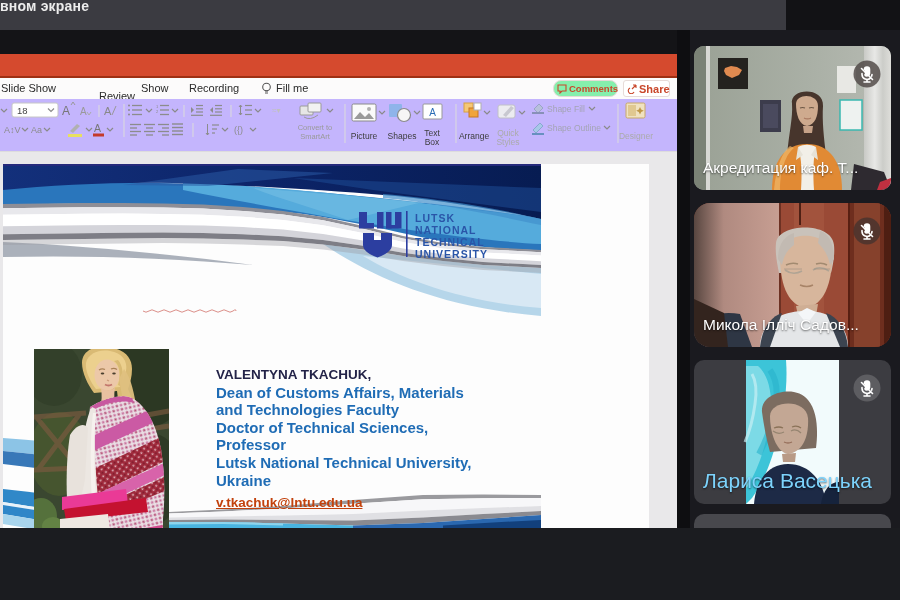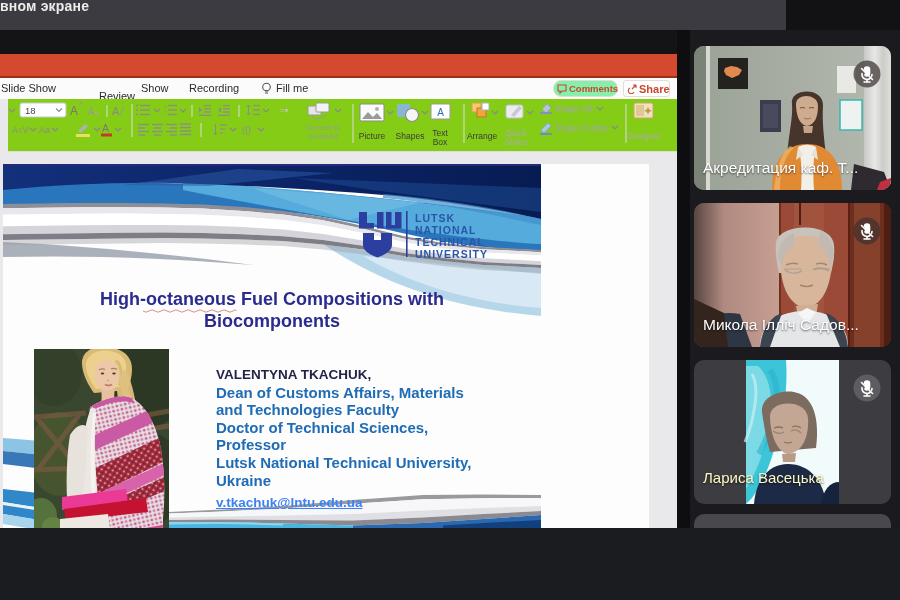--- a/index.html
+++ b/index.html
@@ -40,21 +40,21 @@
 
     <div class="abs" style="left:623px;top:2px;width:45px;height:15px;border:1px solid #e6dbd8;border-radius:3px;background:#fff;">
       <svg class="abs" style="left:3px;top:3px;" width="10" height="10" viewBox="0 0 10 10">
           <path d="M3,4 a3,3 0 1 0 4,4" fill="none" stroke="#c9472b" stroke-width="1.1"></path>
           <path d="M5,5 L9,1 M9,1 h-3 M9,1 v3" stroke="#c9472b" stroke-width="1.1" fill="none"></path>
         </svg>
       <span class="abs" style="left:15px;top:2px;color:#c9472b;font-size:11px;font-weight:bold;">Share</span>
     </div>
   </div>
 
-  <div class="abs" style="left:0;top:45px;width:761px;height:52px;background:#84cc16;border-bottom:1px solid #dddcdd;margin-left:8px;" id="toolbar">
+  <div class="abs" style="left:0;top:45px;width:761px;height:52px;background:#c4b5fd;border-bottom:1px solid #dddcdd;" id="toolbar">
   <svg width="677" height="52" viewBox="0 0 677 52" font-family="Liberation Sans,sans-serif">
     <defs>
       <g id="car">
             <path d="M0,0 l3,3 l3,-3" stroke="#8a8a8a" stroke-width="1.2" fill="none"></path>
           </g>
       <g id="lines4">
             <g stroke="#8c8c8c" stroke-width="1.4">
               <line x1="0" y1="0" x2="11" y2="0"></line>
               <line x1="0" y1="3.5" x2="11" y2="3.5"></line>
               <line x1="0" y1="7" x2="11" y2="7"></line>
@@ -320,32 +320,31 @@
       <g fill="#2a55a8" font-family="Liberation Sans,sans-serif" font-size="10.5" font-weight="bold" letter-spacing="1">
         <text x="412" y="58">LUTSK</text>
         <text x="412" y="70">NATIONAL</text>
         <text x="412" y="82">TECHNICAL</text>
         <text x="412" y="94">UNIVERSITY</text>
       </g>
 
       <path d="M140,147 q3,2.4 6,0 q3,-2.4 6,0 q3,2.4 6,0 q3,-2.4 6,0 q3,2.4 6,0 q3,-2.4 6,0 q3,2.4 6,0 q3,-2.4 6,0 q3,2.4 6,0 q3,-2.4 6,0 q3,2.4 6,0 q3,-2.4 6,0 q3,2.4 6,0 q3,-2.4 6,0 q3,2.4 6,0 q3,-2.4 3,0" stroke="#cf6a62" stroke-width="1" opacity=".75" fill="none"></path>
     </svg>
 
-    <div class="abs" style="left:0;top:125px;width:538px;text-align:center;color:#2b2b8e;font-size:18px;font-weight:bold;line-height:21.5px;">High-octaneous Fuel Compositions with<br>Biocomponents</div>
 
     <div class="abs" style="left:213px;top:185px;width:330px;font-size:15px;font-weight:bold;line-height:17.6px;color:#1f6cb5;margin-top:16px;">
       <span style="color:#232348;font-size:13.5px;">VALENTYNA TKACHUK,</span><br>
       Dean of Customs Affairs, Materials<br>
       and Technologies Faculty<br>
       Doctor of Technical Sciences,<br>
       Professor<br>
       Lutsk National Technical University,<br>
       Ukraine
     </div>
-    <div class="abs" style="left:213px;top:331px;font-size:13.5px;font-weight:bold;color:#3b82f6;text-decoration:underline;">v.tkachuk@lntu.edu.ua</div>
+    <div class="abs" style="left:213px;top:331px;font-size:13.5px;font-weight:bold;color:#c2410c;text-decoration:underline;">v.tkachuk@lntu.edu.ua</div>
 
     <div class="abs" style="left:31px;top:185px;width:135px;height:179px;overflow:hidden;">
       <svg width="135" height="181" viewBox="0 0 135 181">
         <defs>
           <pattern id="shawlp" width="6" height="6" patternUnits="userSpaceOnUse" patternTransform="rotate(32)">
             <rect width="6" height="6" fill="#e9dde3"></rect>
             <circle cx="1.5" cy="1.5" r="1.2" fill="#c86a9a"></circle>
             <circle cx="4.5" cy="4.5" r="1.2" fill="#b44c74"></circle>
           </pattern>
           <pattern id="shawlr" width="5" height="5" patternUnits="userSpaceOnUse" patternTransform="rotate(32)">
@@ -467,21 +466,21 @@
       <circle cx="14" cy="14" r="13.5" fill="rgba(84,76,74,.85)"></circle>
       <g stroke="#fff" stroke-width="1.6" fill="none" stroke-linecap="round">
         <path d="M11.5,9.5 a2.5,2.5 0 0 1 5,0 v4 a2.5,2.5 0 0 1 -4.6,1.3" fill="#fff"></path>
         <path d="M9,13.5 v1 a5,5 0 0 0 8.6,3.4 M19,14.5 a5,5 0 0 1 -0.4,1.6"></path>
         <path d="M14,19.5 v2.5 M11,22 h6"></path>
         <path d="M8.5,8.5 L19.5,19.5"></path>
       </g>
     </svg>
   </div>
 
-  <div class="abs" style="left:17px;top:173px;width:197px;height:144px;border-radius:10px;overflow:hidden;">
+  <div class="abs" style="left:17px;top:173px;width:197px;height:144px;border-radius:16px;overflow:hidden;">
     <svg width="197" height="144" viewBox="0 0 197 144">
       <defs>
         <linearGradient id="wood2" x1="0" y1="0" x2="1" y2="0">
           <stop offset="0" stop-color="#7e3b2a"></stop>
             <stop offset=".5" stop-color="#9a4a33"></stop>
             <stop offset="1" stop-color="#81392a"></stop>
         </linearGradient>
         <linearGradient id="wall2" x1="0" y1="0" x2="1" y2="0">
           <stop offset="0" stop-color="#584640"></stop>
             <stop offset=".35" stop-color="#b08a80"></stop>
@@ -542,21 +541,21 @@
       <path d="M68,52 C66,32 102,24 114,40 C124,52 124,72 122,88 L76,92 C72,78 70,66 68,52 Z" fill="#7c6c60"></path>
       <path d="M76,56 C76,40 112,38 114,58 C115,74 110,92 94,94 C82,92 76,72 76,56 Z" fill="#c3a794"></path>
       <path d="M80,68 q5,-2 9,0 M98,67 q5,-2 9,1" stroke="#8a7258" stroke-width="1.3" fill="none"></path>
       <path d="M79,71 q5,4 11,1 M97,71 q5,-3 10,2" stroke="#958470" stroke-width="1.2" fill="none"></path>
       <path d="M90,82 q4,2 8,0" stroke="#97705c" stroke-width="1.3" fill="none"></path>
       <path d="M88,94 l1,8 l12,0 l1,-9 Z" fill="#b89a86"></path>
 
       <path d="M60,144 C62,118 76,104 94,104 C116,104 130,122 132,144 Z" fill="#1d2a46"></path>
       <path d="M145,122 l0,22 l-18,0 C129,130 136,122 145,122 Z" fill="#16233c"></path>
     </svg>
-    <div class="abs" style="left:9px;top:109px;color:#fef9c3;font-size:15px;text-shadow:0 1px 2px rgba(0,0,0,.6);">Лариса Васецька</div>
+    <div class="abs" style="left:9px;top:109px;color:#7dd3fc;font-size:21px;text-shadow:0 1px 2px rgba(0,0,0,.6);">Лариса Васецька</div>
     <svg class="abs" width="28" height="28" viewBox="0 0 28 28" style="left:159px;top:14px;">
       <circle cx="14" cy="14" r="13.5" fill="rgba(120,120,124,.55)"></circle>
       <g stroke="#fff" stroke-width="1.6" fill="none" stroke-linecap="round">
         <path d="M11.5,9.5 a2.5,2.5 0 0 1 5,0 v4 a2.5,2.5 0 0 1 -4.6,1.3" fill="#fff"></path>
         <path d="M9,13.5 v1 a5,5 0 0 0 8.6,3.4 M19,14.5 a5,5 0 0 1 -0.4,1.6"></path>
         <path d="M14,19.5 v2.5 M11,22 h6"></path>
         <path d="M8.5,8.5 L19.5,19.5"></path>
       </g>
     </svg>
   </div>

